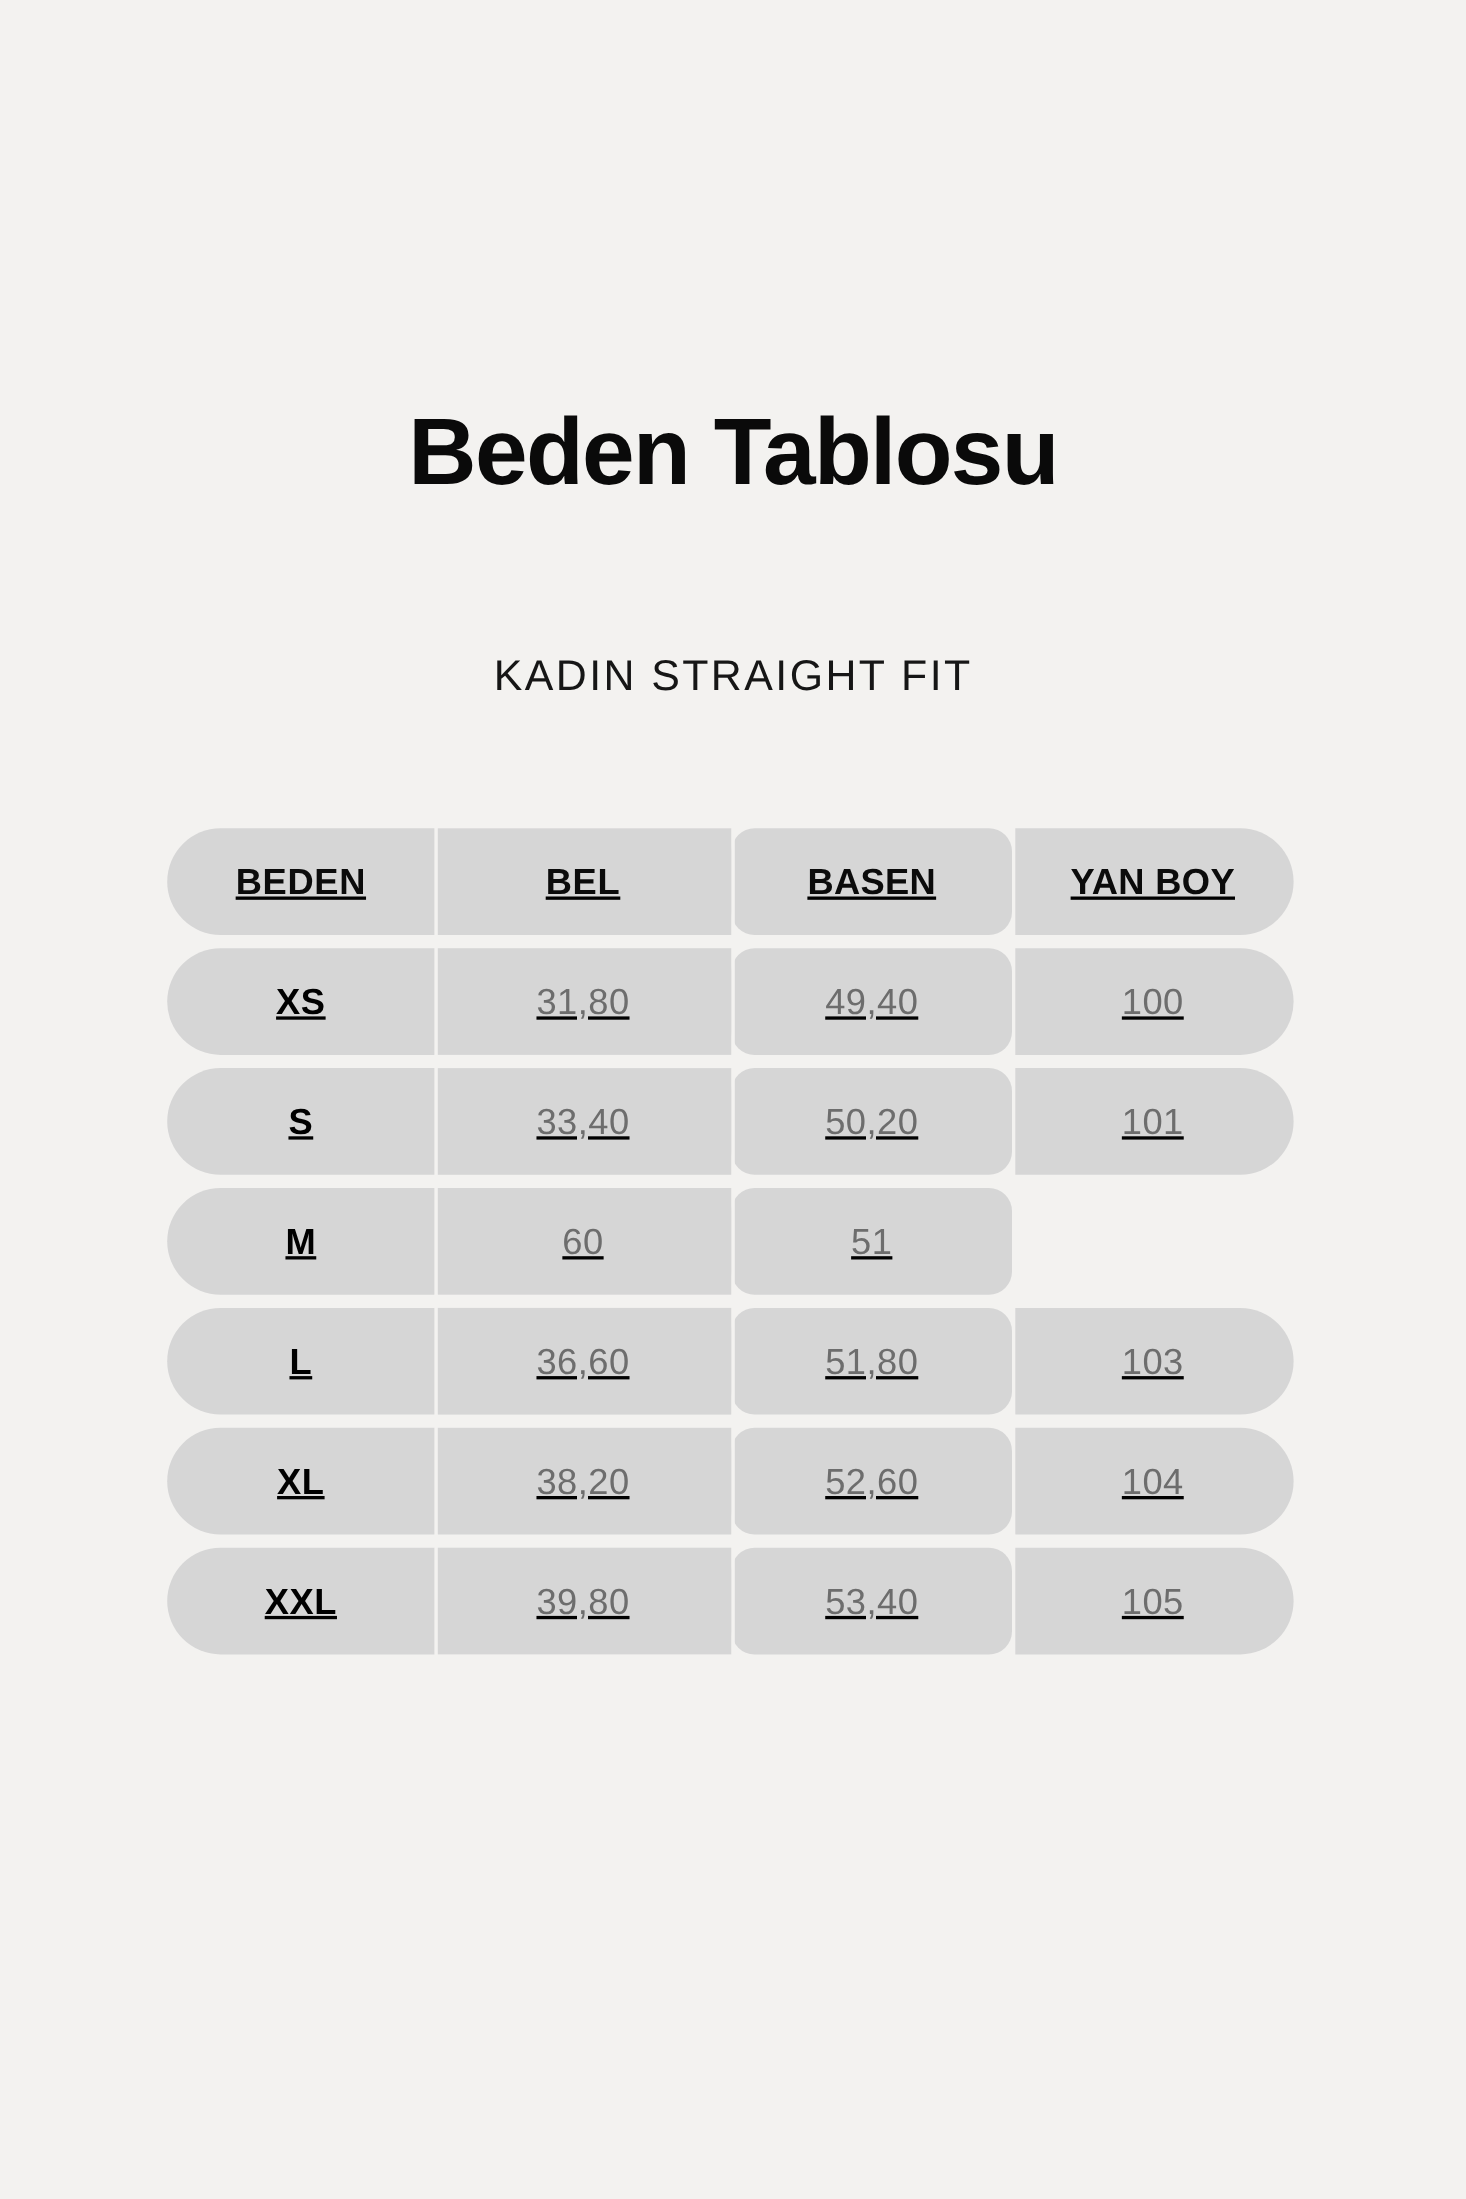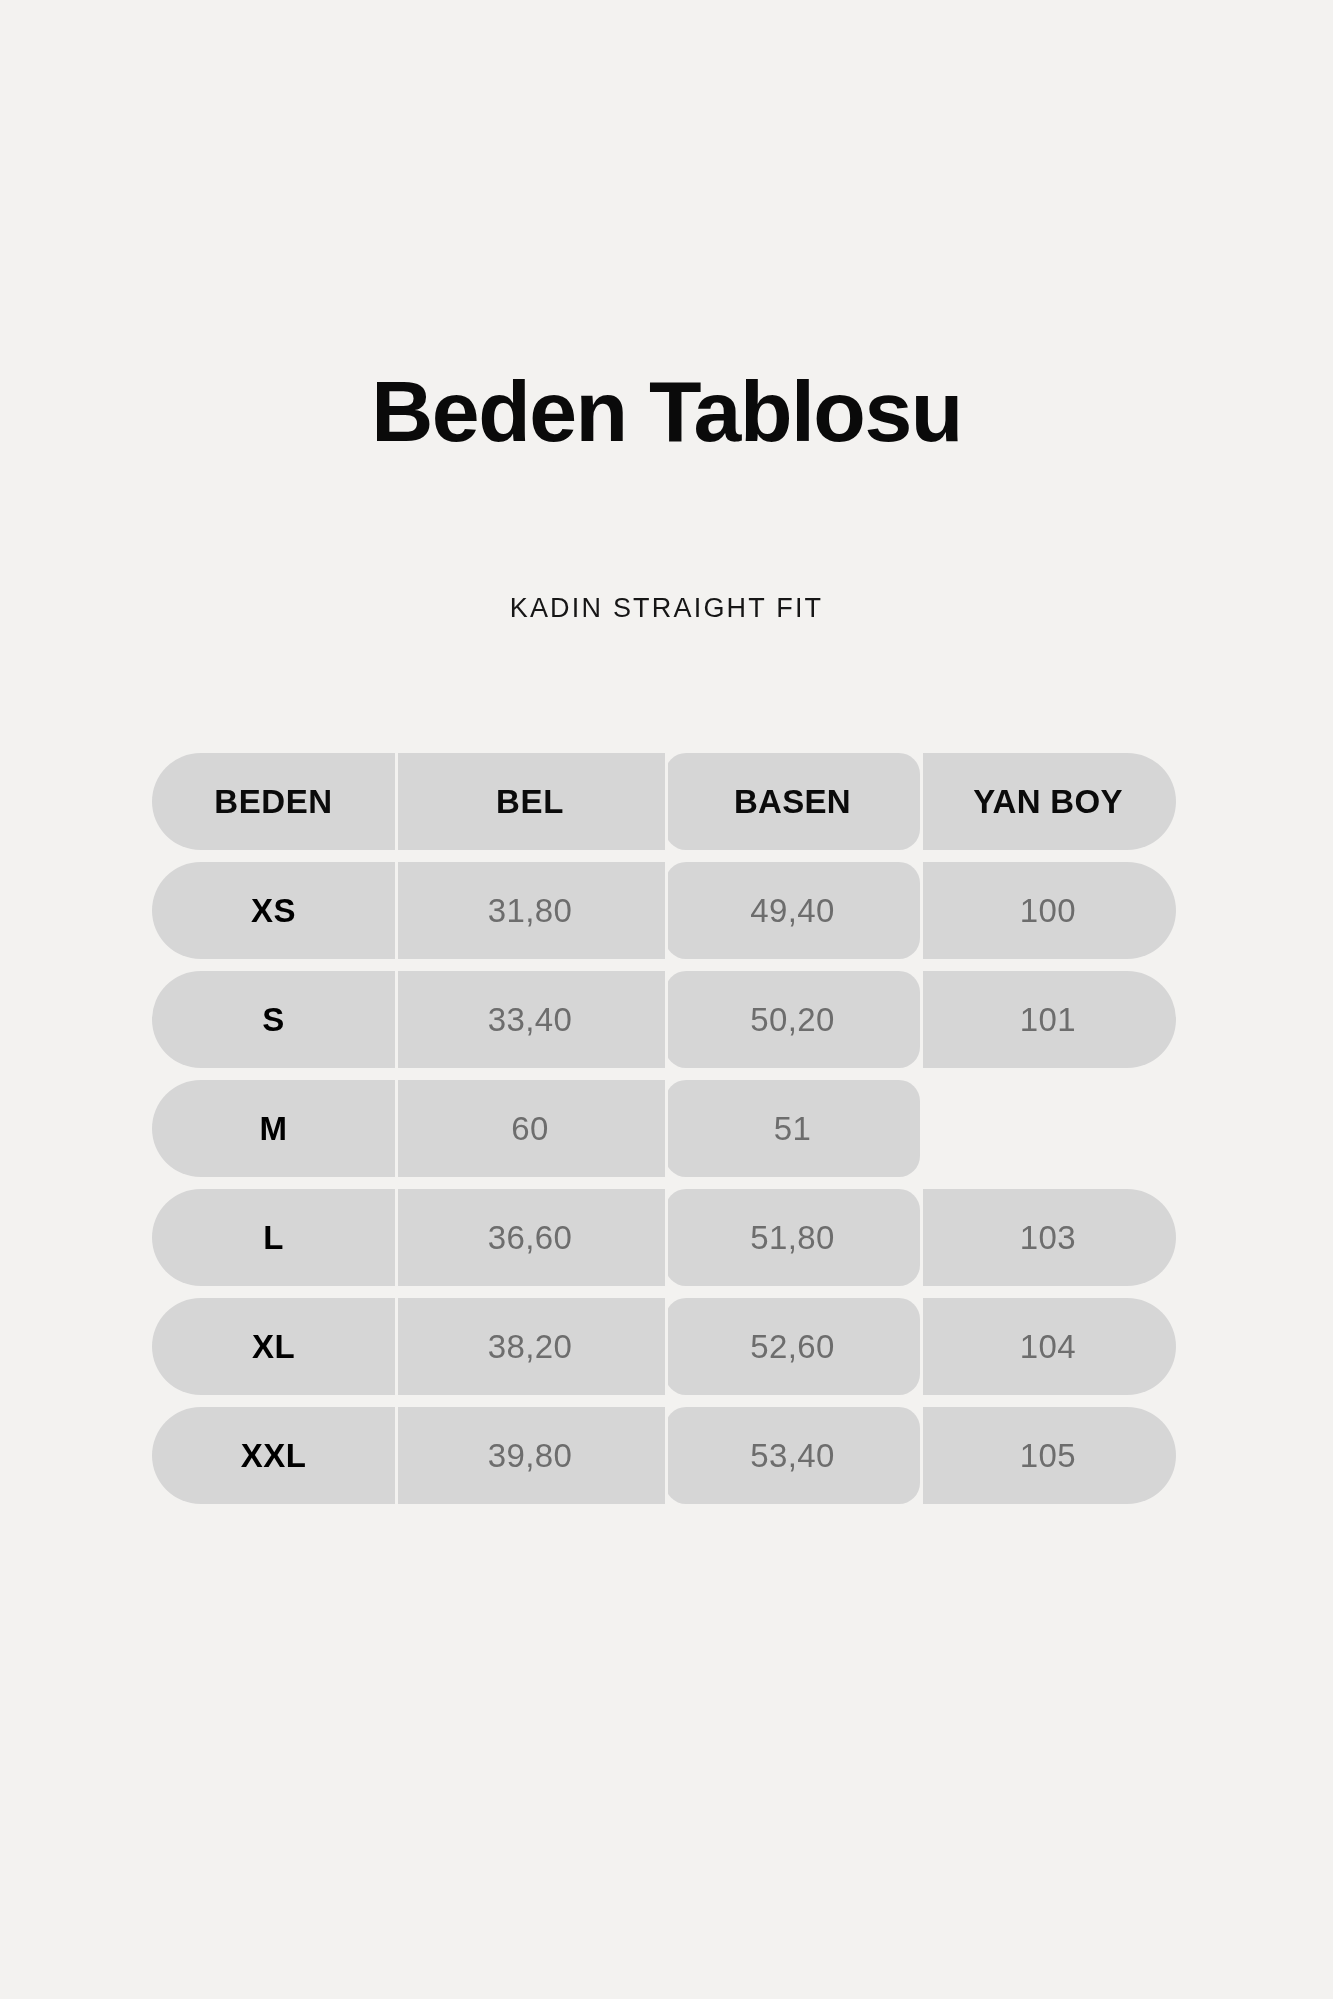--- a/index.html
+++ b/index.html
@@ -35,21 +35,21 @@
     color: #0a0a0a;
     line-height: 1;
   }
 
   .subtitle {
     position: absolute;
     top: 595px;
     left: 0;
     width: 1333px;
     text-align: center;
-    font-size: 27px;
+    font-size: 39px;
     font-weight: 300;
     letter-spacing: 2.2px;
     color: #161616;
     line-height: 1;
     text-transform: uppercase;
   }
 
   
   .table {
     position: absolute;
@@ -57,20 +57,21 @@
     top: 753px;
     width: 1024px;
   }
 
   .row {
     display: flex;
     width: 100%;
     height: 97px;
     margin-bottom: 12px;
     background: transparent;
+    text-decoration: underline;
   }
 
   .cell {
     position: relative;
     display: flex;
     align-items: center;
     justify-content: center;
     background: #d6d6d6;
     height: 100%;
     box-sizing: border-box;

